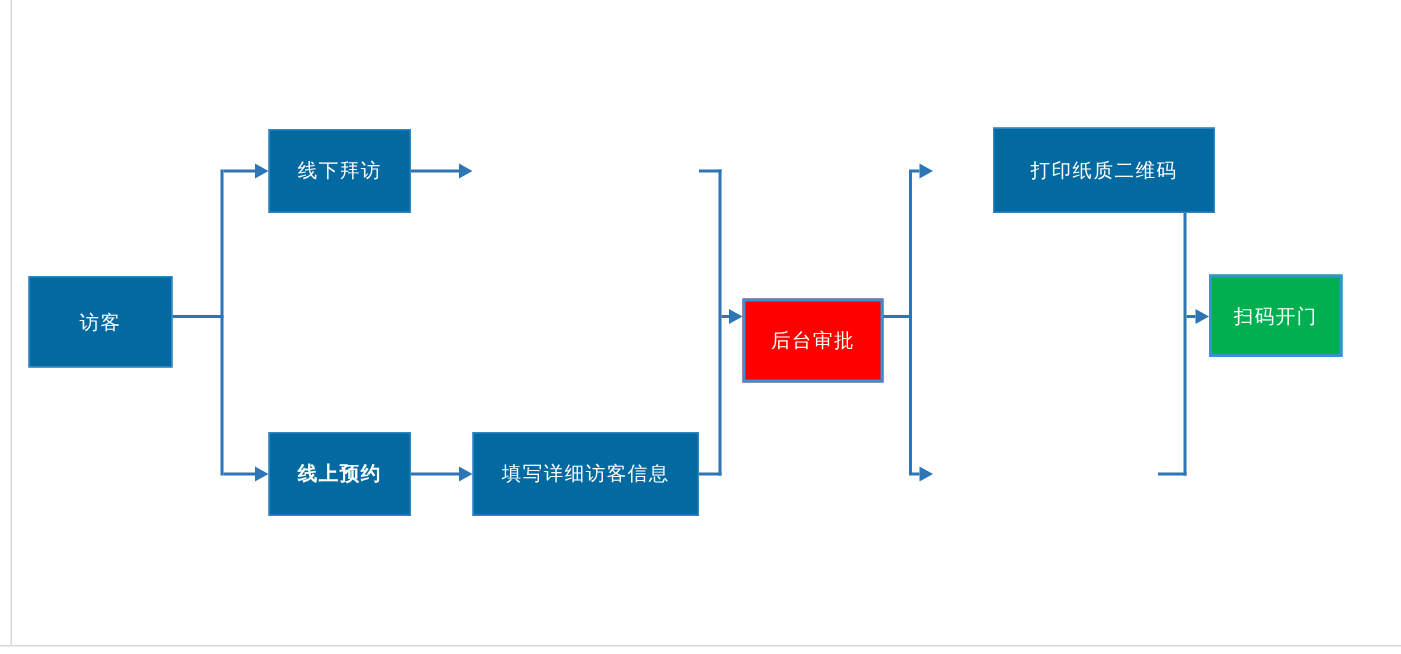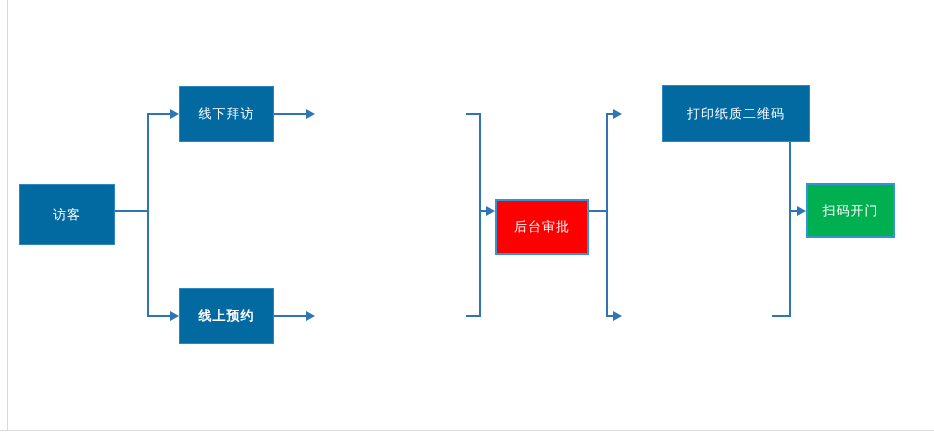--- a/index.html
+++ b/index.html
@@ -99,20 +99,21 @@
   <div class="hseg" style="left:791px; top:210px; width:6px;"></div>
   <div class="arrow-right" style="left:797px; top:206px;"></div>
 
   <div class="node node-blue" style="left:19px;  top:184px; width:96px;  height:61px;">访客</div>
 
   <div class="node node-blue" style="left:179px; top:86px;  width:95px;  height:56px;">线下拜访</div>
 
 
   <div class="node node-blue" style="left:179px; top:288px; width:95px;  height:56px;font-weight:bold;">线上预约</div>
 
+  <div class="node node-blue" style="left:315px; top:288px; width:151px; height:56px;">填写详细访客信息</div>
 
   <div class="node node-red" style="left:495px; top:183px; width:94px;  height:56px;margin-top:16px;">后台审批</div>
 
   <div class="node node-blue" style="left:622px; top:85px;  width:148px; height:57px;margin-left:40px;">打印纸质二维码</div>
 
 
   <div class="node node-green" style="left:806px; top:183px; width:89px;  height:55px;">扫码开门</div>
 
 </div>
 

